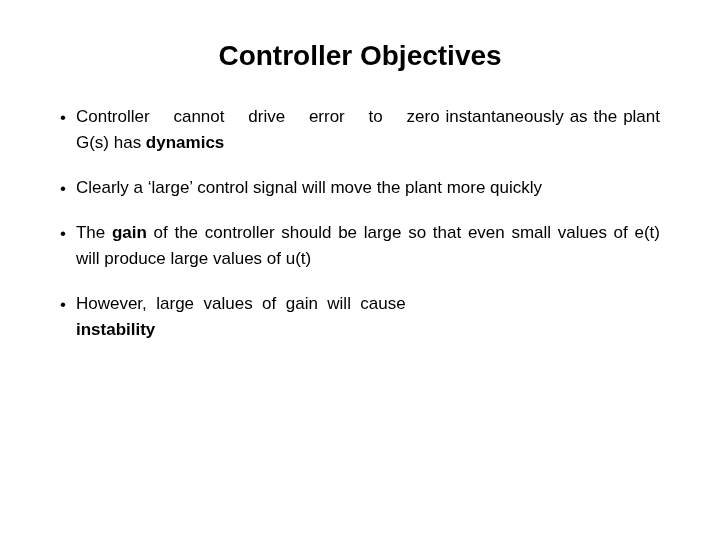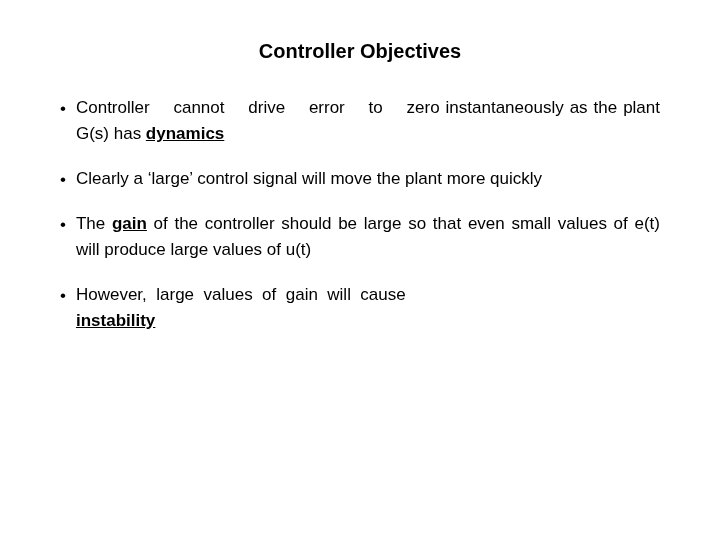--- a/index.html
+++ b/index.html
@@ -14,21 +14,21 @@
       background: #ffffff;
       font-family: Arial, sans-serif;
       display: flex;
       flex-direction: column;
       align-items: center;
       justify-content: flex-start;
       padding: 40px 60px 30px 60px;
     }
 
     .title {
-      font-size: 20px;
+      font-size: 28px;
       font-weight: bold;
       color: #000000;
       text-align: center;
       margin-bottom: 32px;
     }
 
     .content {
       width: 100%;
       font-size: 17px;
       color: #000000;
@@ -50,26 +50,24 @@
     .bullet-text {
       flex: 1;
       text-align: justify;
     }
 
     .italic {
     }
 
     .bold-underline {
       font-weight: bold;
-      text-decoration: underline;
     }
 
     .underline-bold {
       font-weight: bold;
-      text-decoration: underline;
     }
   </style>
 </head>
 <body>
 
 <div class="title">Controller Objectives</div>
 
 <div class="content">
 
   <div class="bullet-item">

